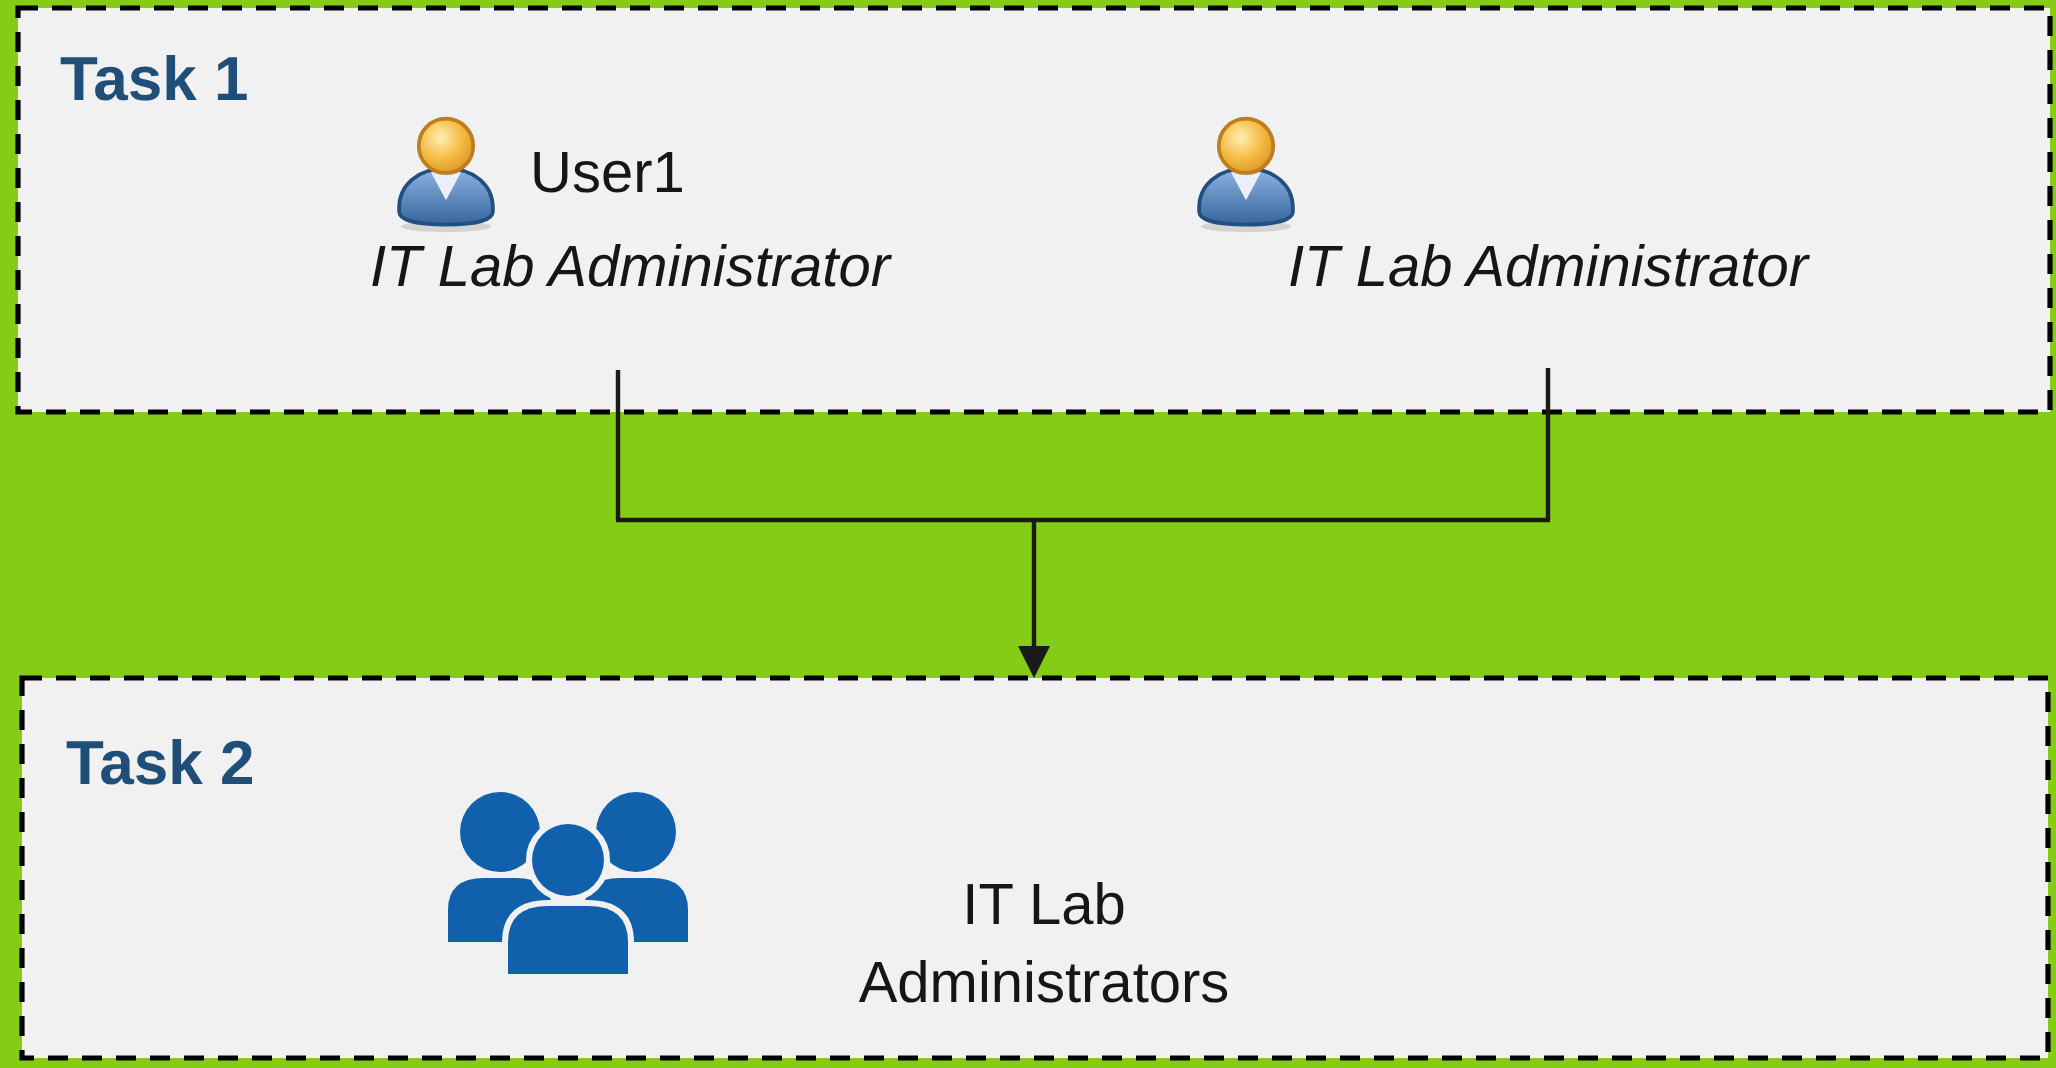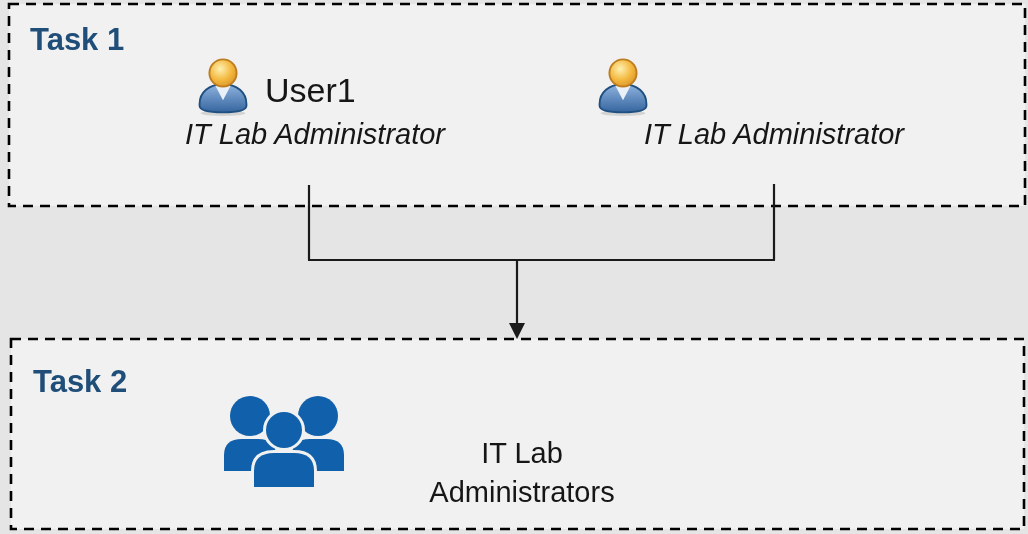--- a/index.html
+++ b/index.html
@@ -1,24 +1,24 @@
 <!DOCTYPE html>
 <html><head>
 <meta charset="utf-8">
 <style>
   * { margin:0; padding:0; box-sizing:border-box; }
   html,body { background:#ffffff; font-family:"Liberation Sans","DejaVu Sans",sans-serif; }
-  .canvas { position:relative; width:1028px; height:534px; background:#e5e5e5; overflow:hidden; }
+  .canvas { position:relative; width:1028px; height:534px; background:#84cc16; overflow:hidden; }
   .bg-layer { position:absolute; left:0; top:0; width:1028px; height:534px; }
   .task-box { fill:#F1F1F1; stroke:#000000; stroke-width:2.6; stroke-dasharray:10 7; }
   .connector-line { stroke:#1A1A1A; stroke-width:2.2; fill:none; }
   .arrow-head { fill:#1A1A1A; stroke:none; }
   .abs { position:absolute; }
   .task-label { font-size:31px; font-weight:700; color:#1F4E79; white-space:nowrap; }
-  .member-name { font-size:34px; color:#161616; white-space:nowrap; }
+  .member-name { font-size:29px; color:#161616; white-space:nowrap; }
   .role-label { font-size:29px; color:#161616; text-align:center; width:420px; white-space:nowrap;font-style:italic; }
   .group-name { font-size:29px; color:#161616; text-align:center; width:260px; line-height:39px; }
   .icon-box { display:block; }
 </style>
 </head>
 <body>
 
 <div class="canvas">
 
   <svg class="bg-layer" width="1028" height="534" viewBox="0 0 1028 534">

